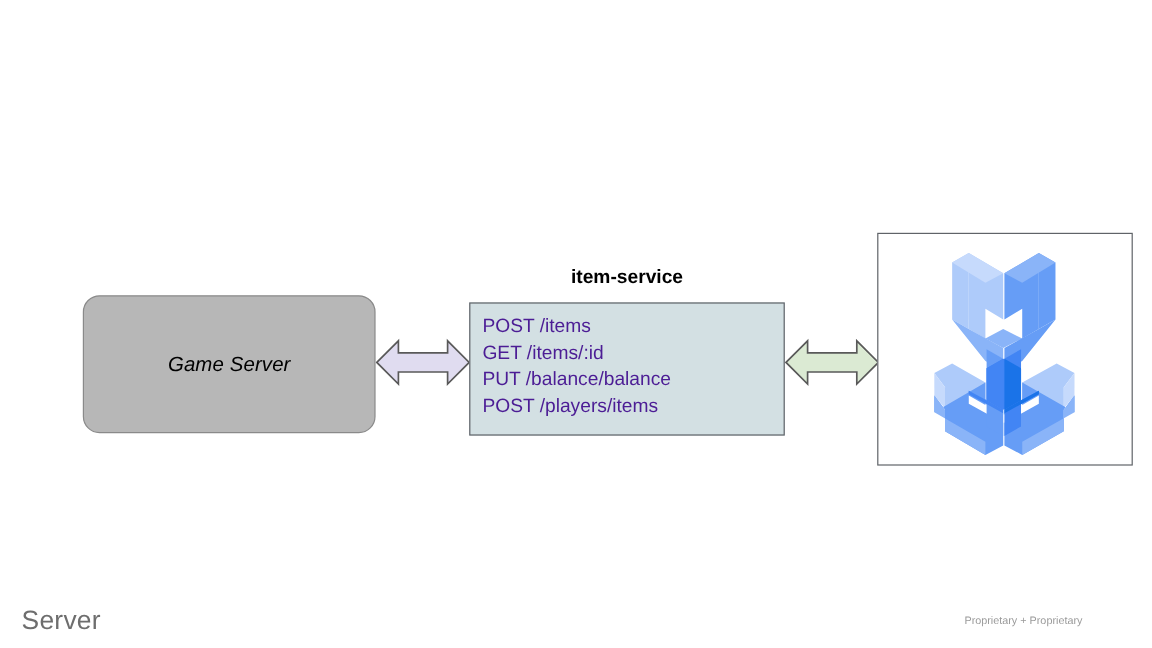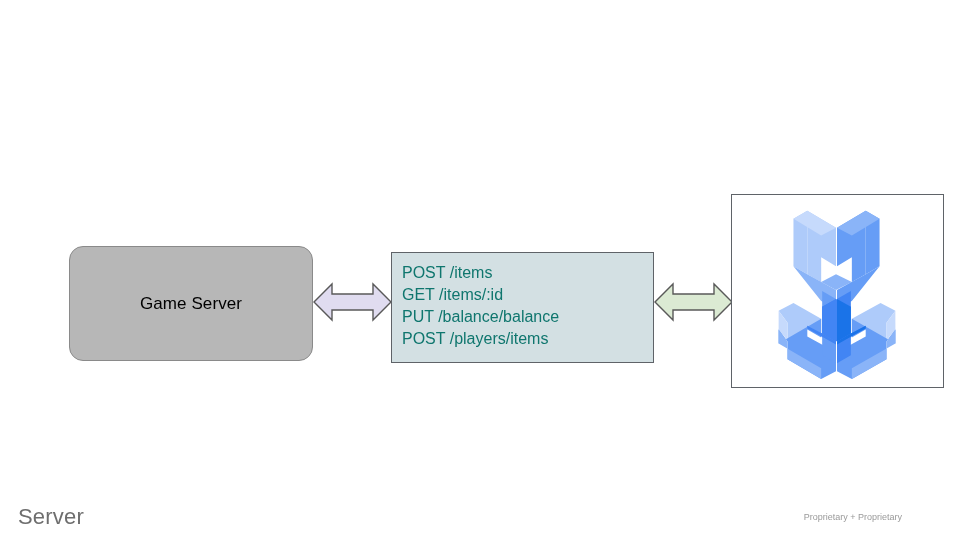--- a/index.html
+++ b/index.html
@@ -37,20 +37,21 @@
     display: flex;
     align-items: center;
     justify-content: center;
   }
   .game-server-label {
     font-size: 17px;
     line-height: 1;
     color: #000000;
     letter-spacing: 0.1px;
     white-space: nowrap;
+    font-style: italic;
   }
 
   
   .service-title {
     position: absolute;
     left: 391px;
     top: 224px;
     width: 263px;
     text-align: center;
     font-size: 16px;
@@ -71,21 +72,21 @@
     padding: 9px 0 0 10px;
   }
   .endpoint-list {
     list-style: none;
     margin: 0;
     padding: 0;
   }
   .endpoint-item {
     font-size: 16px;
     line-height: 22px;
-    color: #0f766e;
+    color: #4c1d95;
     white-space: nowrap;
   }
 
   
   .arrow {
     position: absolute;
   }
   .arrow svg { display: block; }
 
   .arrow-left-conn  { left: 313px; top: 281px; width: 79px; height: 42px; }
@@ -136,20 +137,21 @@
   <div class="game-server-box">
     <span class="game-server-label">Game Server</span>
   </div>
 
   <div class="arrow arrow-left-conn">
     <svg viewBox="0 0 79 42" width="79" height="42" aria-hidden="true">
       <polygon points="1,21 19,3 19,13 60,13 60,3 78,21 60,39 60,29 19,29 19,39" fill="#e0dcf0" stroke="#595959" stroke-width="1.4" stroke-linejoin="miter"></polygon>
     </svg>
   </div>
 
+  <div class="service-title">item-service</div>
 
   <div class="service-box">
     <ul class="endpoint-list">
       <li class="endpoint-item">POST /items</li>
       <li class="endpoint-item">GET /items/:id</li>
       <li class="endpoint-item">PUT /balance/balance</li>
       <li class="endpoint-item">POST /players/items</li>
     </ul>
   </div>
 

